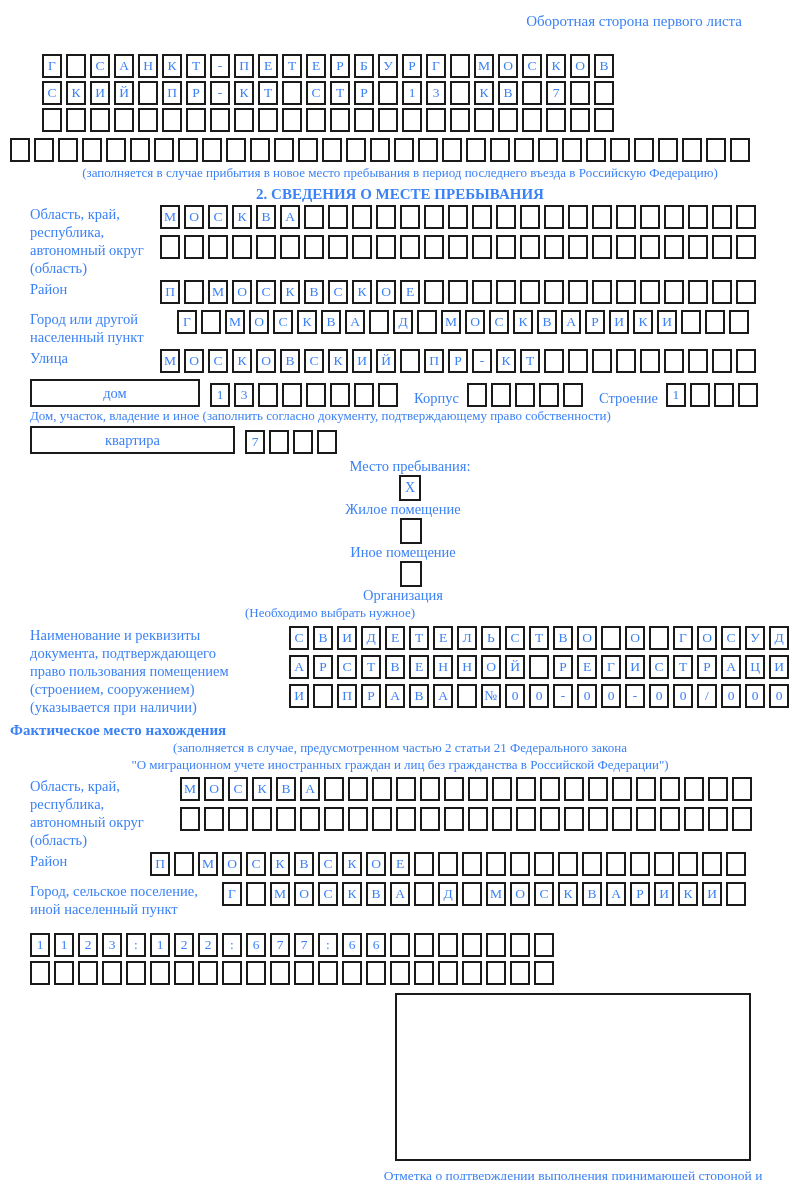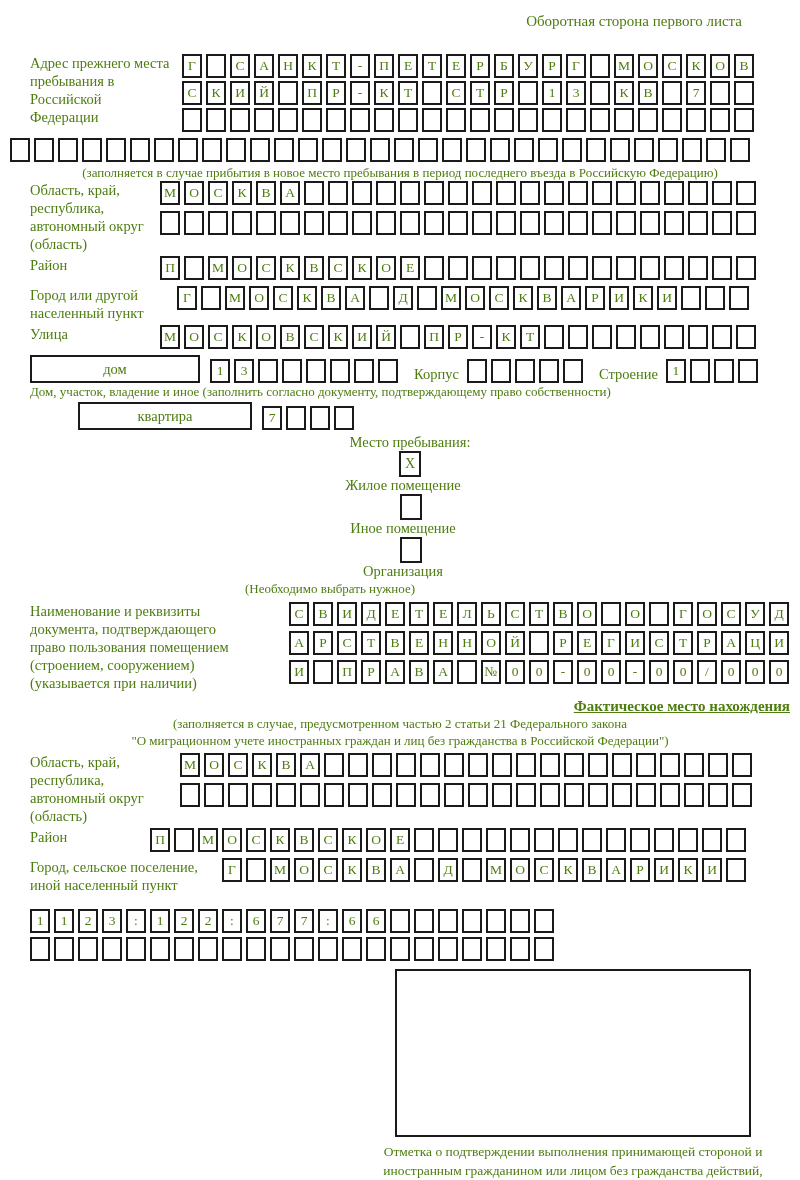--- a/index.html
+++ b/index.html
@@ -1,19 +1,19 @@
 <!DOCTYPE html>
 <html><head>
 <meta charset="utf-8">
 <style>
   html,body{margin:0;padding:0;background:#fff;}
   .page{
     width:800px;height:1180px;box-sizing:border-box;
     padding:12px 10px 0 10px;overflow:hidden;position:relative;
-    font-family:"Liberation Serif","DejaVu Serif",serif;color:#4d7c0f;background:#fff;
+    font-family:"Liberation Serif","DejaVu Serif",serif;color:#3b82f6;background:#fff;
   }
   .header-note{text-align:right;padding-right:48px;font-size:15px;line-height:18px;}
   .frow{display:flex;align-items:flex-start;margin-left:20px;margin-bottom:3px;}
   .flabel{font-size:14.5px;line-height:18px;flex:none;}
   .cellcol{flex:none;}
   .cellrow{display:flex;margin-bottom:3px;}
   .cellrow.gap{margin-bottom:6px;}
   .cell{
     flex:none;width:20px;height:24px;box-sizing:border-box;border:2px solid #1a1a1a;
     margin-right:4px;display:flex;align-items:center;justify-content:center;
@@ -25,32 +25,32 @@
   .sec-title{text-align:center;font-weight:bold;font-size:15px;line-height:18px;margin-top:4px;margin-bottom:2px;}
   .addr{margin-top:24px;}
   .wbox{
     box-sizing:border-box;height:28px;border:2px solid #1a1a1a;
     display:flex;align-items:center;justify-content:center;font-size:14.5px;flex:none;background:#fff;
   }
   .houserow{display:flex;align-items:flex-end;margin-left:20px;margin-bottom:1px;margin-top:2px;}
   .inline{margin-bottom:0;margin-top:2px;}
   .inlabel{font-size:14.5px;line-height:18px;margin:5px 8px 0 12px;flex:none;}
   .house{width:170px;margin-right:10px;}
-  .apt{width:174px;margin-right:10px;margin-left:48px;}
+  .apt{width:205px;margin-right:10px;}
   .stayrow{display:flex;align-items:center;margin-left:20px;margin-top:4px;margin-bottom:1px;font-size:14.5px;flex-direction:column;}
   .cb{
     flex:none;width:22px;height:26px;box-sizing:border-box;border:2px solid #1a1a1a;
     display:flex;align-items:center;justify-content:center;font-size:14px;margin:0 8px 0 10px;background:#fff;
   }
   .cb.first{margin-left:8px;}
   .staylabel{margin-right:14px;}
   .note{font-size:13px;line-height:16px;margin-left:235px;}
   .doc{margin-top:5px;gap:32px;}
   .doc .cellrow{margin-bottom:5px;}
-  .fact-title{text-align:right;font-weight:bold;font-size:15px;line-height:18px;margin-top:5px;text-decoration:underline;}
+  .fact-title{text-align:left;font-weight:bold;font-size:15px;line-height:18px;margin-top:5px;}
   .fact-cap{text-align:center;font-size:13px;line-height:17px;}
   .cad-cells{margin-top:12px;}
   .cad-cells .cellrow{margin-bottom:4px;}
   .stampbox{
     box-sizing:border-box;width:356px;height:168px;border:2px solid #1a1a1a;
     margin-left:385px;margin-top:4px;background:#fff;
   }
   .stampcap{
     width:392px;margin-left:367px;margin-top:5px;text-align:center;
     font-size:13.5px;line-height:19px;
@@ -60,21 +60,20 @@
   .ml12{margin-left:12px;}
 </style>
 </head>
 <body>
 
 <div class="page">
 
   <div class="header-note">Оборотная сторона первого листа</div>
 
   <div class="frow addr">
-    <div class="flabel w140">Адрес прежнего места пребывания в Российской Федерации</div>
     <div class="cellcol ml12">
       <div class="cellrow">
           <div class="cell">Г</div>
           <div class="cell"></div>
           <div class="cell">С</div>
           <div class="cell">А</div>
           <div class="cell">Н</div>
           <div class="cell">К</div>
           <div class="cell">Т</div>
           <div class="cell">-</div>
@@ -177,20 +176,21 @@
       <div class="cell"></div>
       <div class="cell"></div>
       <div class="cell"></div>
       <div class="cell"></div>
       <div class="cell"></div>
       <div class="cell"></div>
       <div class="cell"></div>
     </div>
   <div class="caption center">(заполняется в случае прибытия в новое место пребывания в период последнего въезда в Российскую Федерацию)</div>
 
+  <div class="sec-title">2. СВЕДЕНИЯ О МЕСТЕ ПРЕБЫВАНИЯ</div>
 
   <div class="frow">
     <div class="flabel w118">Область, край, республика, автономный округ (область)</div>
     <div class="cellcol ml12">
       <div class="cellrow gap">
           <div class="cell">М</div>
           <div class="cell">О</div>
           <div class="cell">С</div>
           <div class="cell">К</div>
           <div class="cell">В</div>

